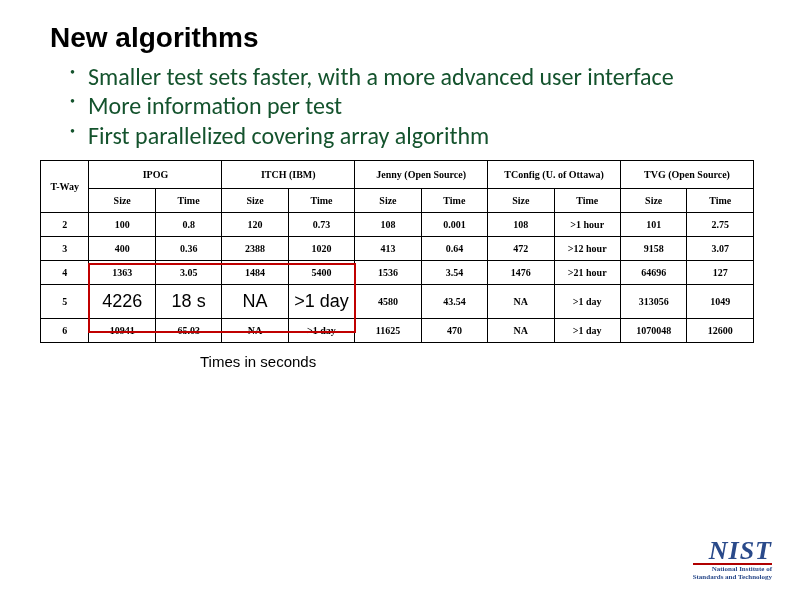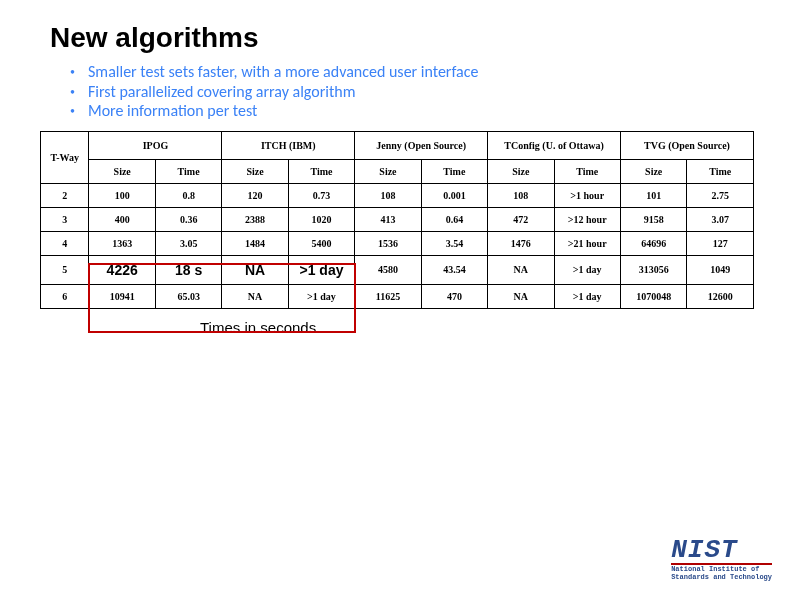--- a/index.html
+++ b/index.html
@@ -17,22 +17,22 @@
   .title {
     font-family: Arial, Helvetica, sans-serif;
     font-size: 28px;
     font-weight: bold;
     color: #000;
     margin-bottom: 8px;
     margin-left: 10px;
   }
   .bullets {
     font-family: Calibri, Arial, sans-serif;
-    font-size: 16px;
-    color: #3b82f6;
+    font-size: 24px;
+    color: #14532d;
     margin-left: 30px;
     margin-bottom: 10px;
   }
   .bullets li {
     list-style: none;
     position: relative;
     padding-left: 18px;
     line-height: 1.22;
   }
   .bullets li::before {
@@ -59,22 +59,22 @@
   }
   th.group {
     font-size: 10px;
     padding: 8px 2px;
   }
   .tway-cell {
     font-size: 10px;
   }
   .highlight-row td.emph {
     font-family: Arial, sans-serif;
-    font-size: 14px;
-    font-weight: bold;
+    font-size: 18px;
+    font-weight: normal;
   }
   .highlight-box {
     position: absolute;
     border: 2px solid #c00000;
     pointer-events: none;
   }
   .caption {
     font-family: Arial, sans-serif;
     font-size: 16px;
     text-align: left;
@@ -85,21 +85,22 @@
   .subcaption {
     font-family: Arial, sans-serif;
     font-size: 15px;
     margin-top: 10px;
     margin-left: 160px;
   }
   .logo {
     position: absolute;
     right: 22px;
     bottom: 14px;
-    font-family: Liberation Mono, monospace;
+    text-align: right;
+    font-family: Liberation Serif, serif;
   }
   .logo .nist {
     font-size: 26px;
     font-weight: bold;
     font-style: italic;
     color: #2a4a8a;
     letter-spacing: 1px;
     line-height: 0.9;
   }
   .logo .nist-sub {
@@ -116,22 +117,22 @@
   }
 </style>
 </head>
 <body>
 
 <div class="slide">
   <h1 class="title">New algorithms</h1>
 
   <ul class="bullets">
     <li>Smaller test sets faster, with a more advanced user interface</li>
+    <li>More information per test</li>
     <li>First parallelized covering array algorithm</li>
-    <li>More information per test</li>
   </ul>
 
   <table>
     <colgroup>
       <col style="width:6.8%">
         <col style="width:9.32%">
         <col style="width:9.32%">
       <col style="width:9.32%">
         <col style="width:9.32%">
         <col style="width:9.32%">

